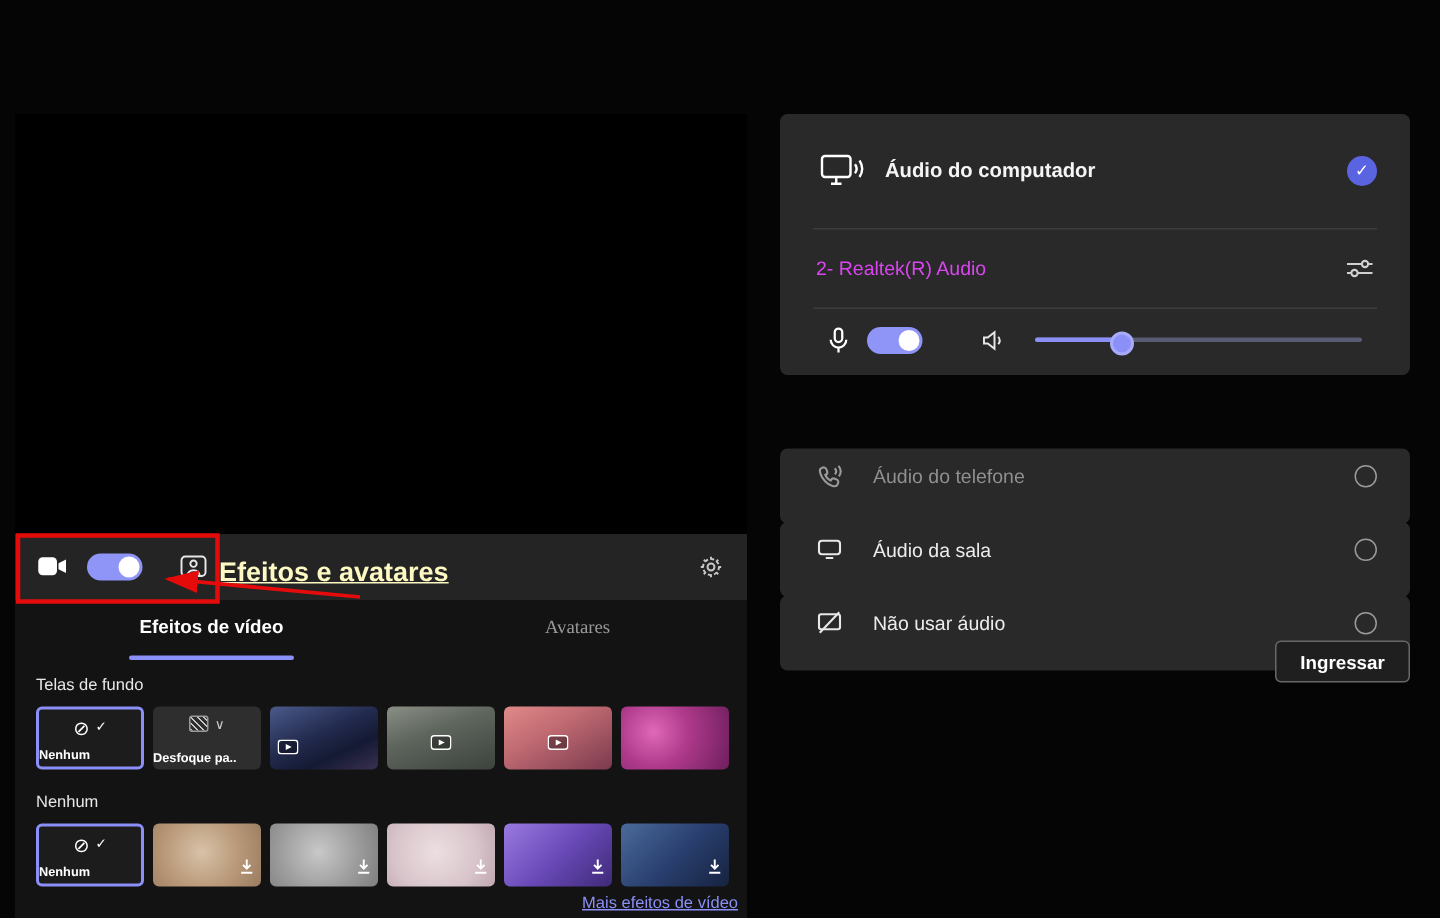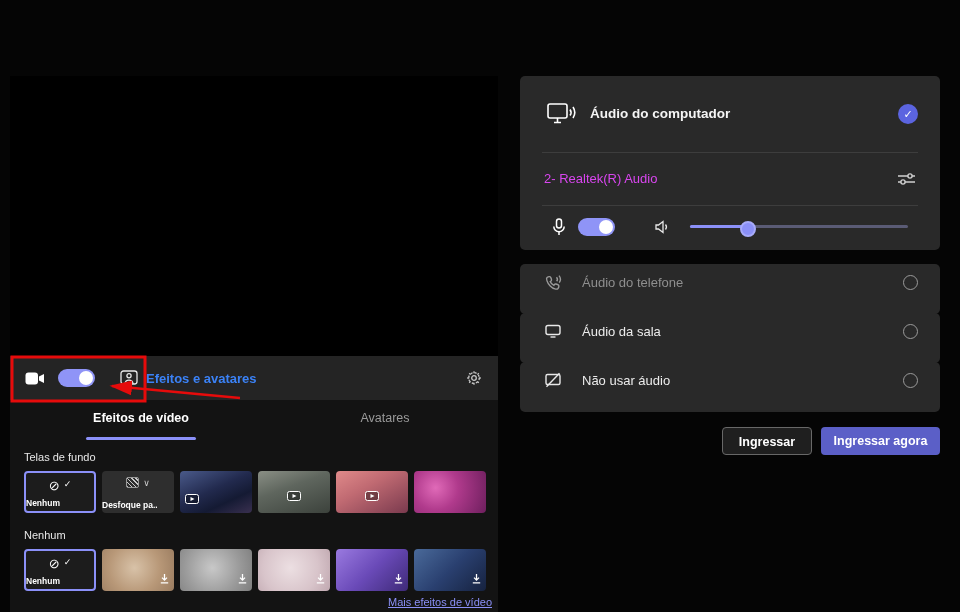--- a/index.html
+++ b/index.html
@@ -14,30 +14,30 @@
   .video-panel { position:absolute; left:10px; top:76px; width:488px; height:536px; }
   .preview { position:absolute; left:0; top:0; width:488px; height:280px; background:#000; }
   .toolbar { position:absolute; left:0; top:280px; width:488px; height:44px; background:#242424;
     display:flex; align-items:center; }
   .cam-icon { position:absolute; left:15px; top:15px; }
   .toggle { position:absolute; width:37px; height:18px; border-radius:9px; background:#8f94f7; cursor:pointer; }
   .toggle::after { content:""; position:absolute; right:2px; top:2px; width:14px; height:14px;
     border-radius:50%; background:#fff; }
   .cam-toggle { left:48px; top:13px; }
   .fx-icon { position:absolute; left:110px; top:14px; }
-  .fx-label { position:absolute; left:136px; top:15px; color:#3b82f6; font-size:13px; font-weight:600; }
+  .fx-label { position:absolute; left:136px; top:15px; color:#fef9c3; font-size:18px; font-weight:600;text-decoration:underline; }
   .gear { position:absolute; right:16px; top:14px; cursor:pointer; }
 
   .fx-area { position:absolute; left:0; top:324px; width:488px; height:212px; background:#131313; }
   .tabs { position:absolute; left:0; top:0; width:488px; height:40px; }
   .tab { position:absolute; top:11px; font-size:12.5px; cursor:pointer; }
   .tab.active { color:#fff; font-weight:600; }
   .tab.idle { color:#9a9a9a; }
   .tab1 { left:76px; width:110px; text-align:center; }
-  .tab2 { left:320px; width:110px; text-align:center; }
+  .tab2 { left:320px; width:110px; text-align:center;font-family:Liberation Serif, serif; }
   .tab-underline { position:absolute; left:76px; top:37px; width:110px; height:3px;
     border-radius:2px; background:#8b90f8; }
 
   .section-label { position:absolute; left:14px; color:#e8e8e8; font-size:11px; }
   .lbl-bg { top:51px; }
   .lbl-f  { top:129px; }
   .tile-row { position:absolute; left:14px; display:flex; gap:6px; }
   .row-bg { top:71px; }
   .row-f  { top:149px; }
   .tile { position:relative; width:72px; height:42px; border-radius:4px; background:#2b2b2b;
@@ -77,21 +77,21 @@
   .mic-row { position:absolute; left:0; top:129px; width:420px; height:45px; }
   .mic-icon { position:absolute; left:32px; top:13px; }
   .mic-toggle { left:58px; top:13px; }
   .spk-icon { position:absolute; left:134px; top:15px; }
   .vol-track { position:absolute; left:170px; top:20px; width:218px; height:3px;
     border-radius:2px; background:#5a5b75; cursor:pointer; }
   .vol-fill { position:absolute; left:0; top:0; height:3px; border-radius:2px; background:#8b90f8; }
   .vol-fill::after { content:""; position:absolute; right:-6px; top:-4.5px; width:12px; height:12px;
     border-radius:50%; background:#8b90f8; border:2px solid #a7abfa; }
 
-  .opt-card { height:50px; cursor:pointer; }
+  .opt-card { height:50px; cursor:pointer;margin-top:35px; }
   .opt1 { top:188px; } .opt2 { top:237px; } .opt3 { top:286px; }
   .opt-icon { position:absolute; left:24px; top:10px; }
   .opt-label { position:absolute; left:62px; top:11px; font-size:13px; }
   .opt-label.dim { color:#8f8f8f; } .opt-label.lit { color:#ececec; }
   .radio { position:absolute; right:22px; top:11px; width:15px; height:15px; border-radius:50%;
     border:1.6px solid #9a9a9a; cursor:pointer; }
 
   .btn-row { position:absolute; top:351px; right:0; display:flex; gap:9px; }
   .btn { height:28px; border-radius:4px; font-size:12.5px; font-weight:600; line-height:28px;
     text-align:center; cursor:pointer; }
@@ -329,21 +329,20 @@
               <path d="M2.5 14.8 15.5 1.2"></path>
             </g>
           </svg>
       </span>
       <span class="opt-label lit">Não usar áudio</span>
       <span class="radio"></span>
     </div>
 
     <div class="btn-row">
       <div class="btn btn-cancel">Ingressar</div>
-      <div class="btn btn-join">Ingressar agora</div>
     </div>
   </div>
 
   <svg class="annot" width="960" height="612">
     <defs>
       <marker id="ah" markerWidth="10" markerHeight="8" refX="8" refY="3" orient="auto">
         <path d="M0 0 L9 3 L0 6 z" fill="#e60b0b"></path>
       </marker>
     </defs>
     <rect x="12" y="357" width="133" height="44" fill="none" stroke="#e60b0b" stroke-width="3"></rect>

